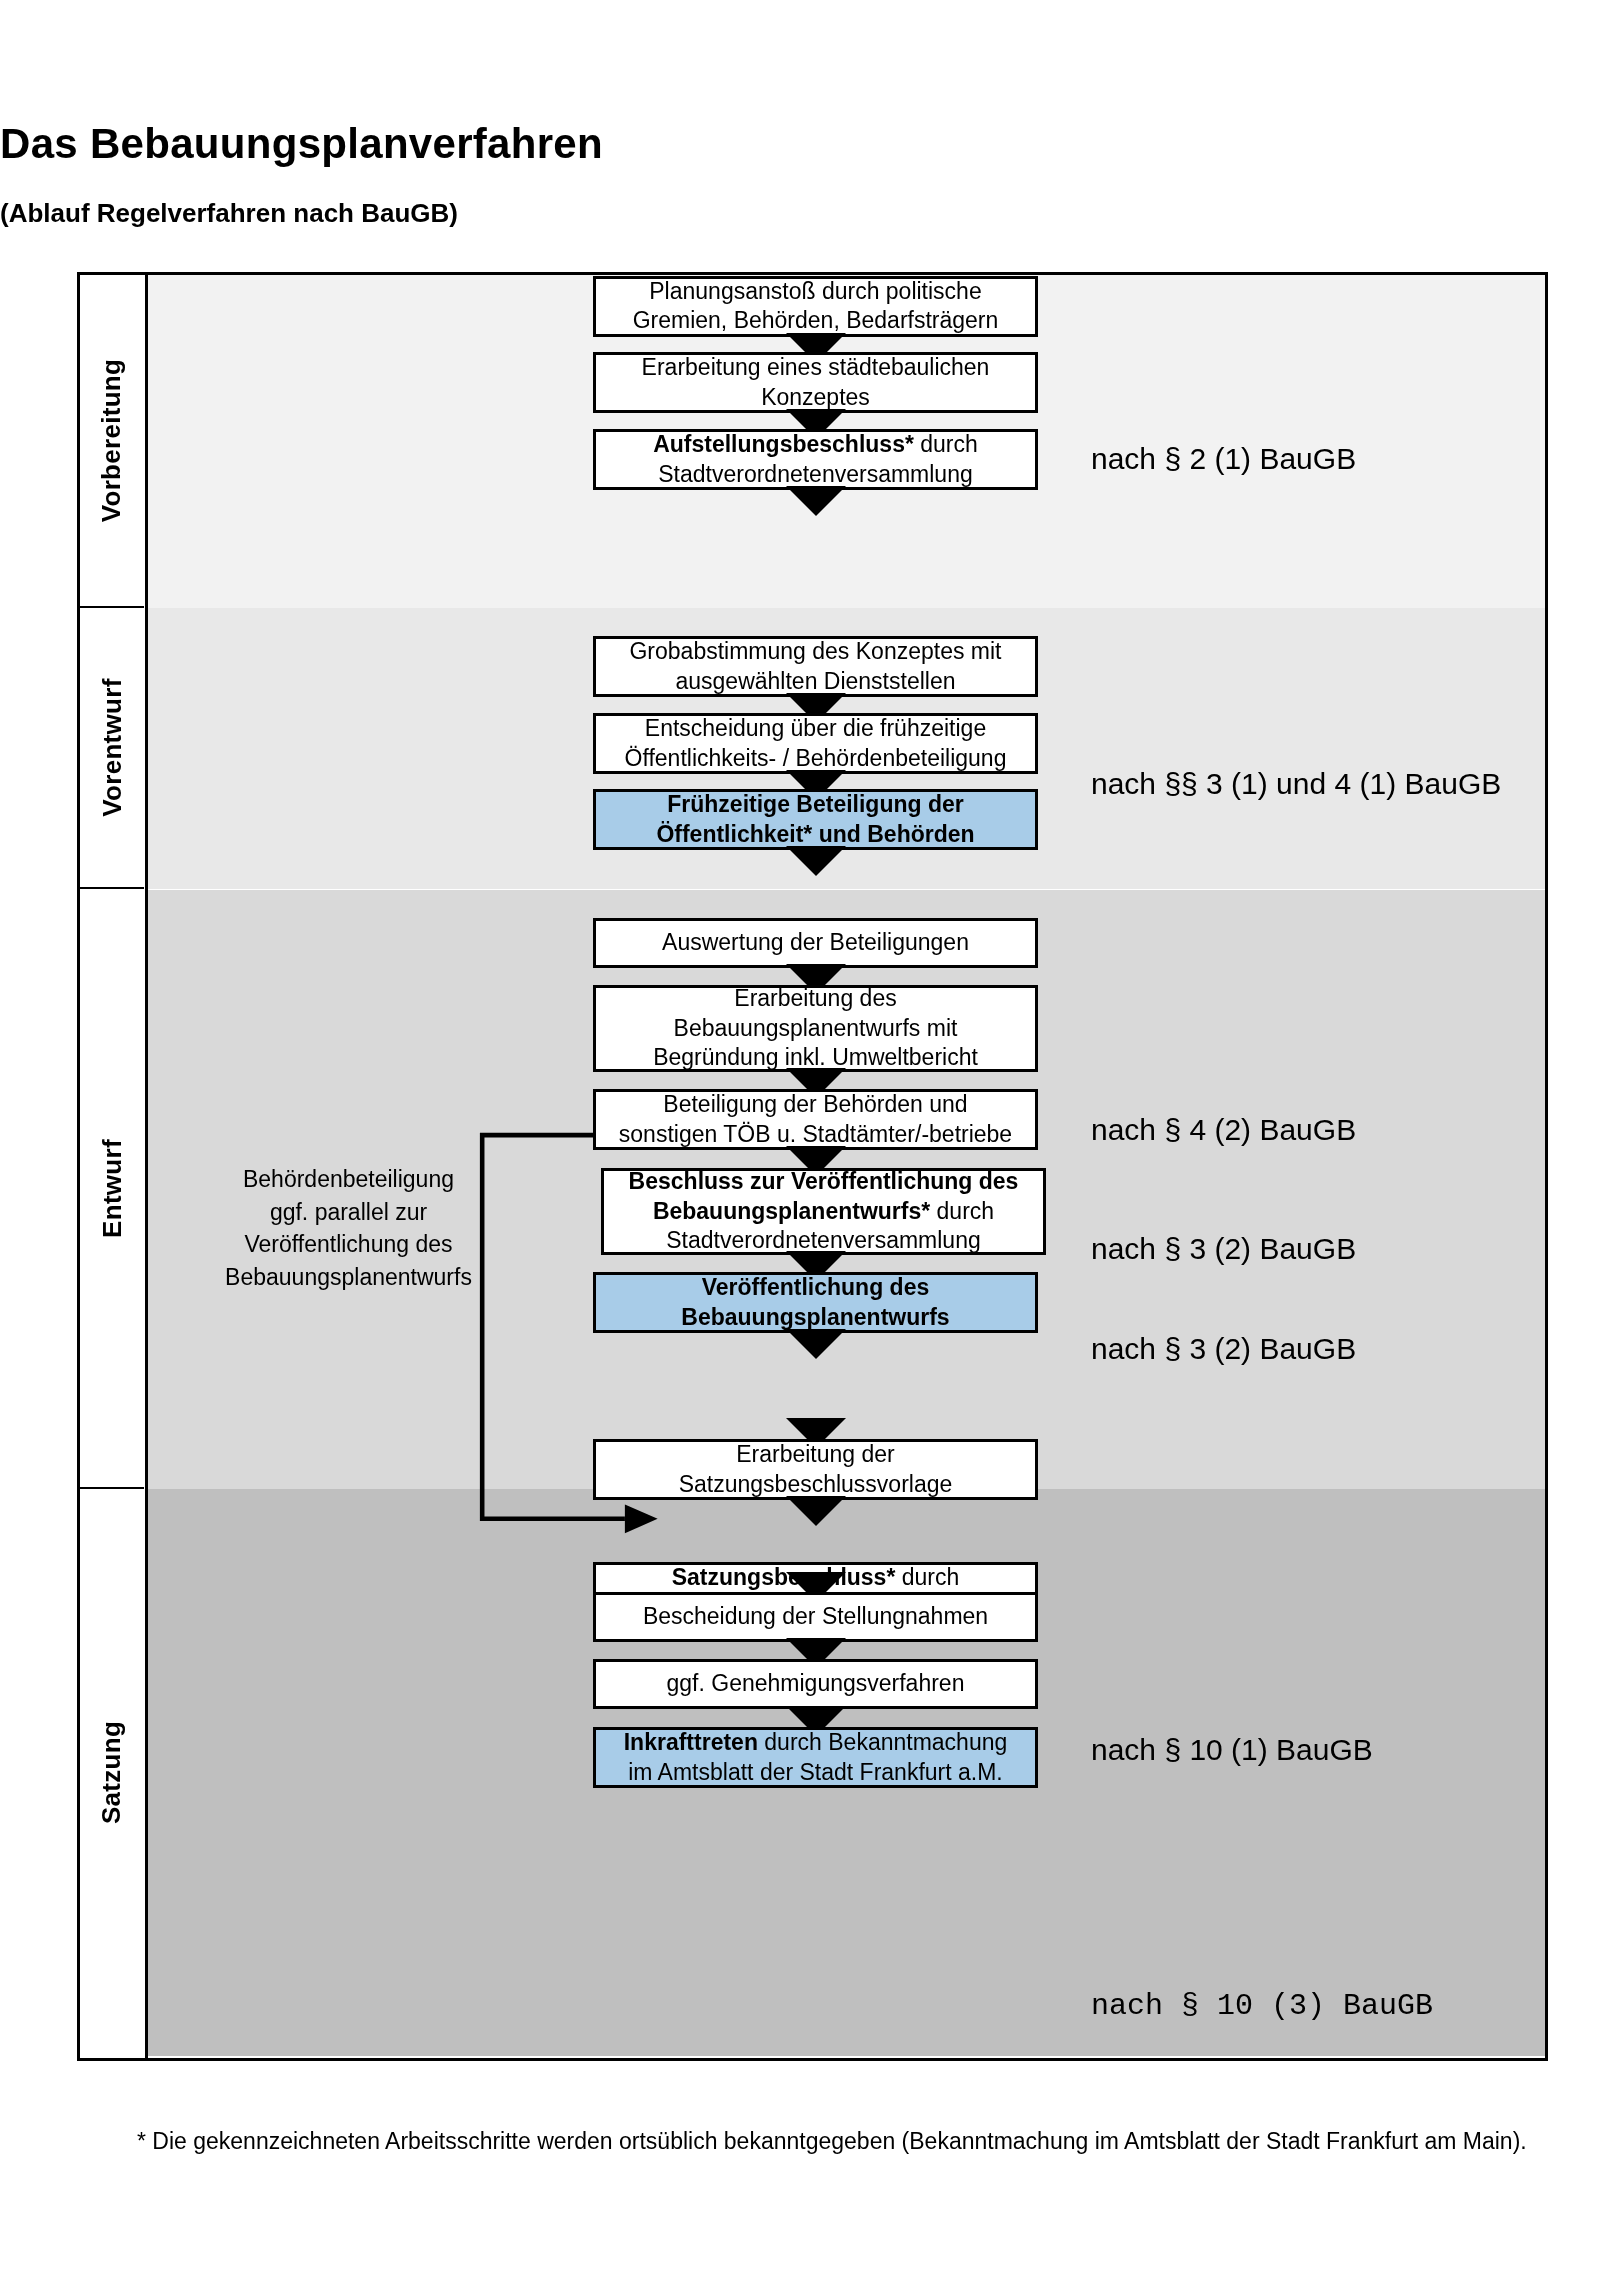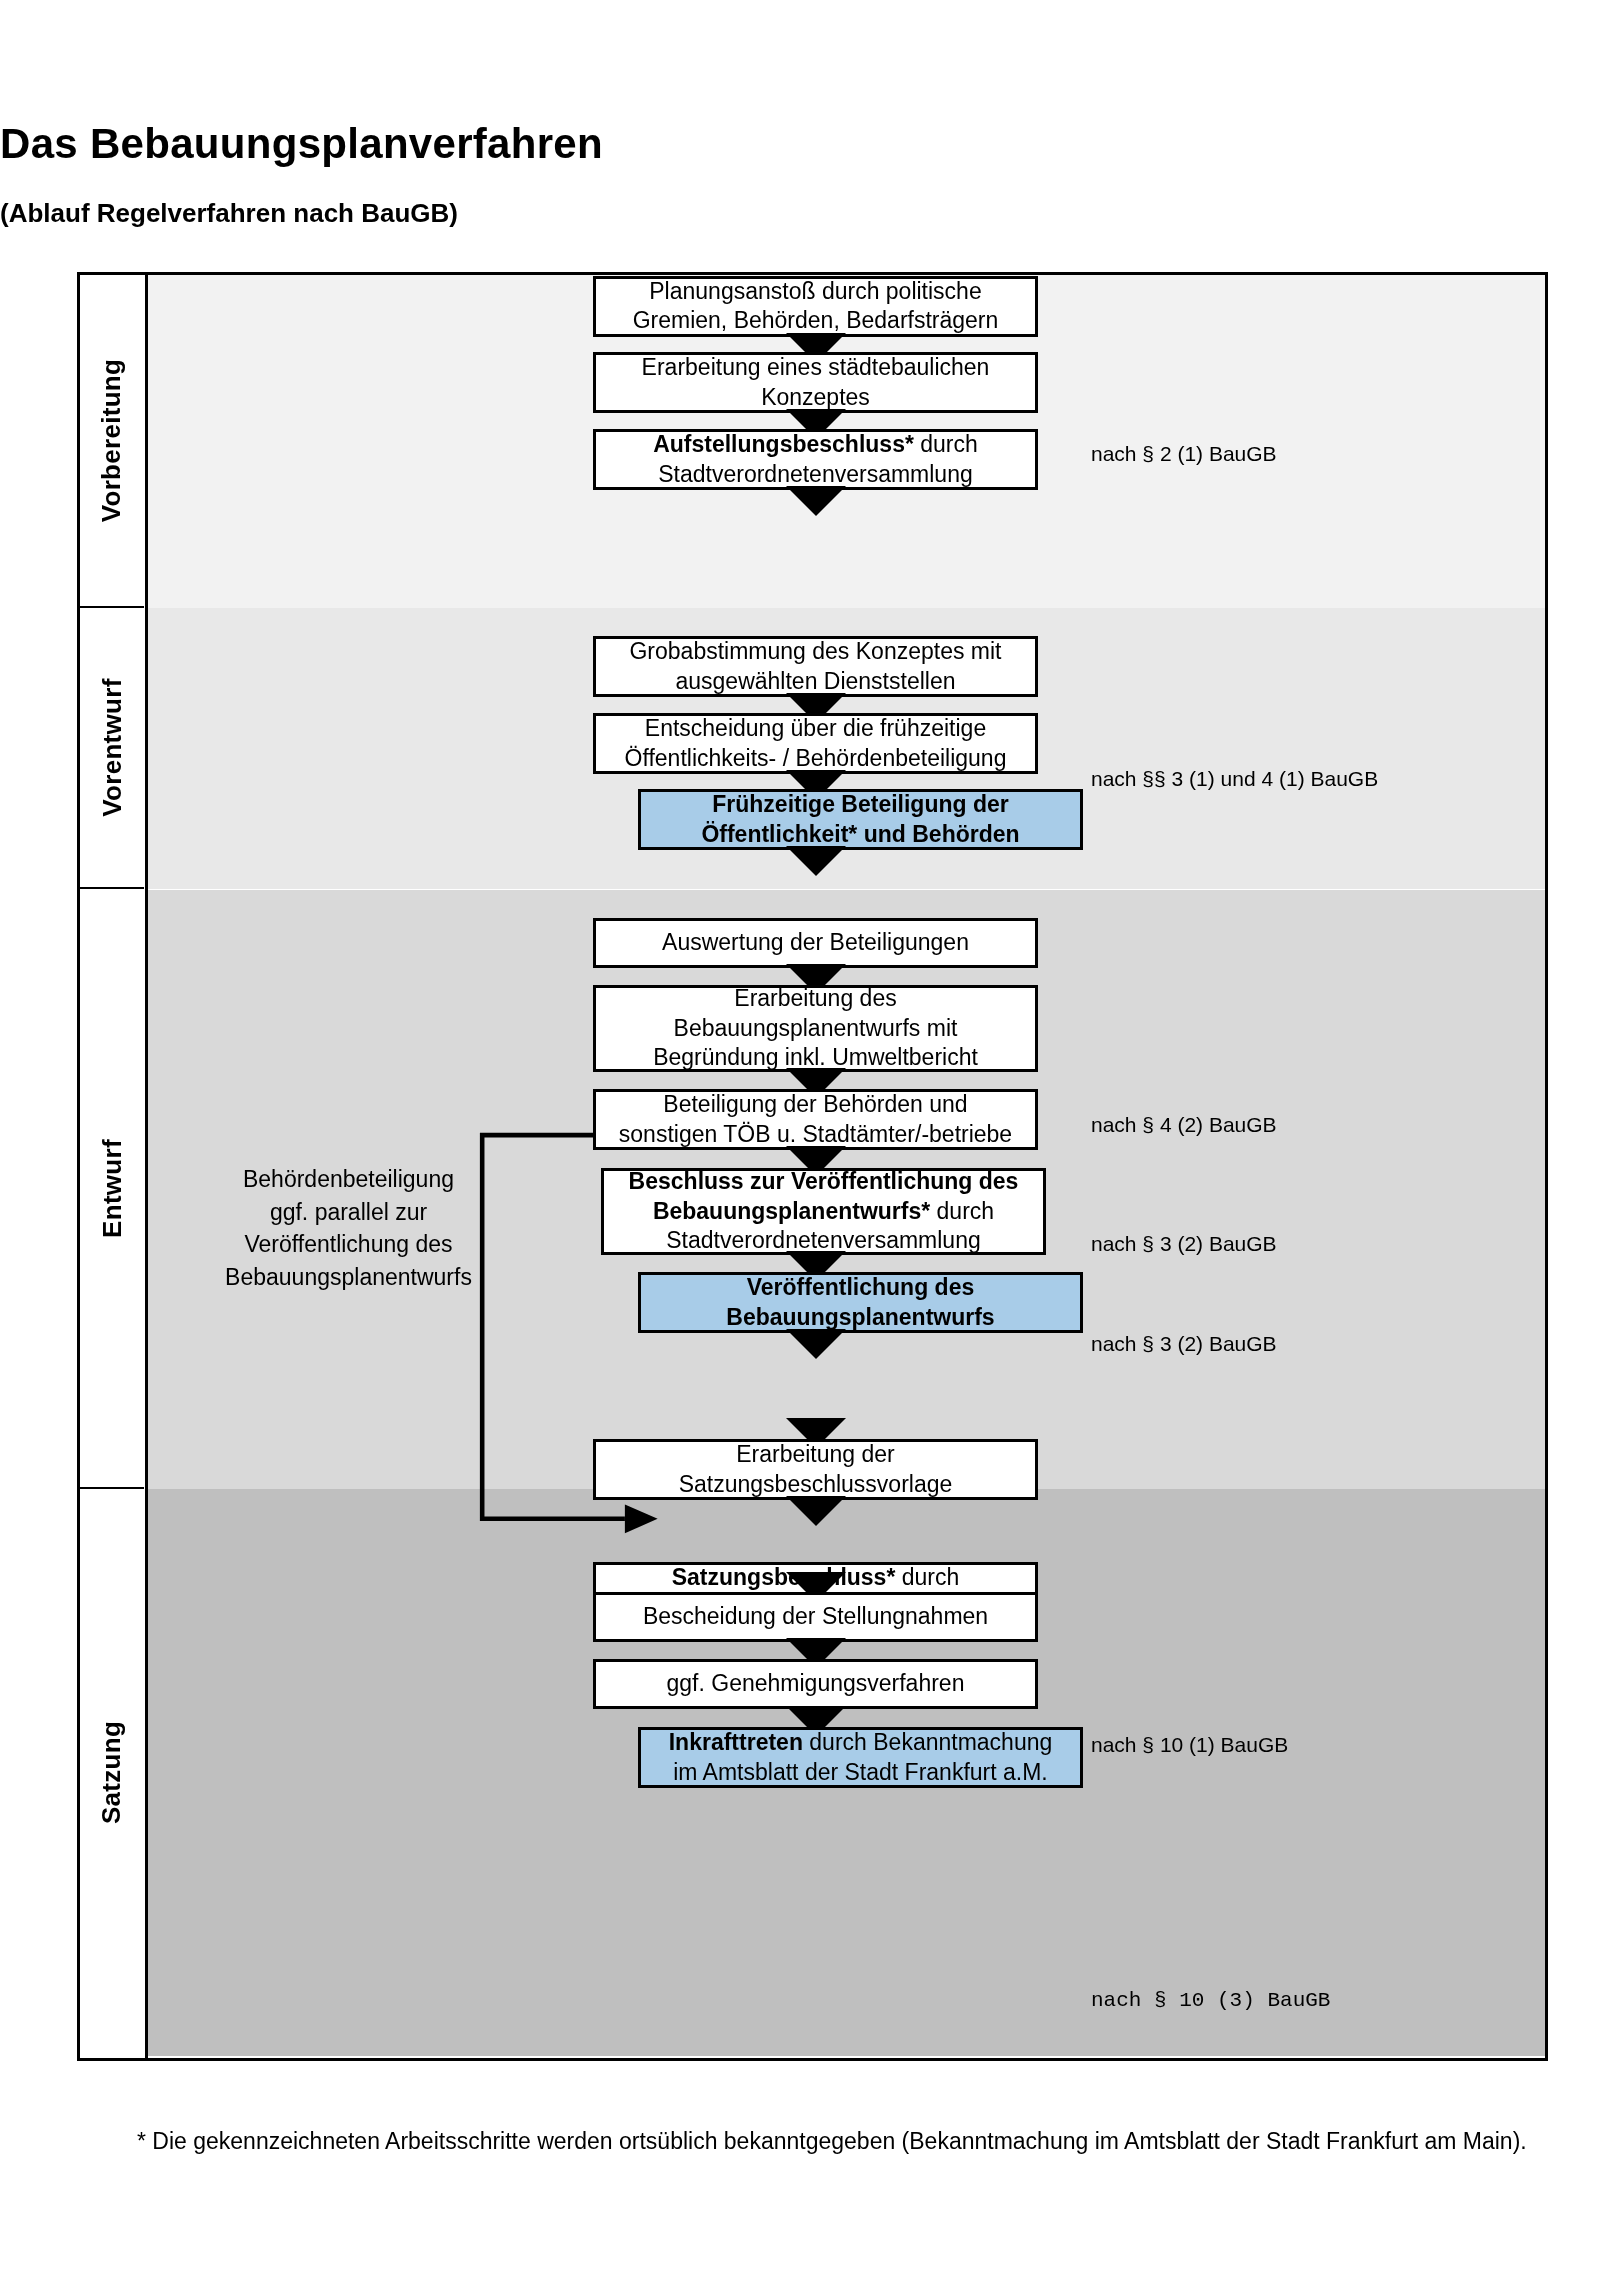--- a/index.html
+++ b/index.html
@@ -101,21 +101,21 @@
     background: #ffffff;
     box-sizing: border-box;
     display: flex;
     align-items: center;
     justify-content: center;
     text-align: center;
     font-size: 23px;
     line-height: 1.28;
     padding: 2.6px 7.9px;
   }
-  .node.blue { background: #A8CCE8; margin-left: 45px; }
+  .node.blue { background: #A8CCE8; }
   .node .b { font-weight: bold; }
 
   
   .arrow {
     position: absolute;
     left: 706px;
     width: 0; height: 0;
     border-left: 30px solid transparent;
     border-right: 30px solid transparent;
     border-top: 30px solid #000000;
@@ -134,21 +134,21 @@
   
   #loop {
     position: absolute;
     pointer-events: none;
   }
 
   
   .legal-ref {
     position: absolute;
     left: 1011px;
-    font-size: 21px;
+    font-size: 30px;
     white-space: nowrap;
   }
 
   
   #footnote {
     position: absolute;
     left: 137px;
     top: 2124px;
     width: 1397px;
     font-size: 23px;

